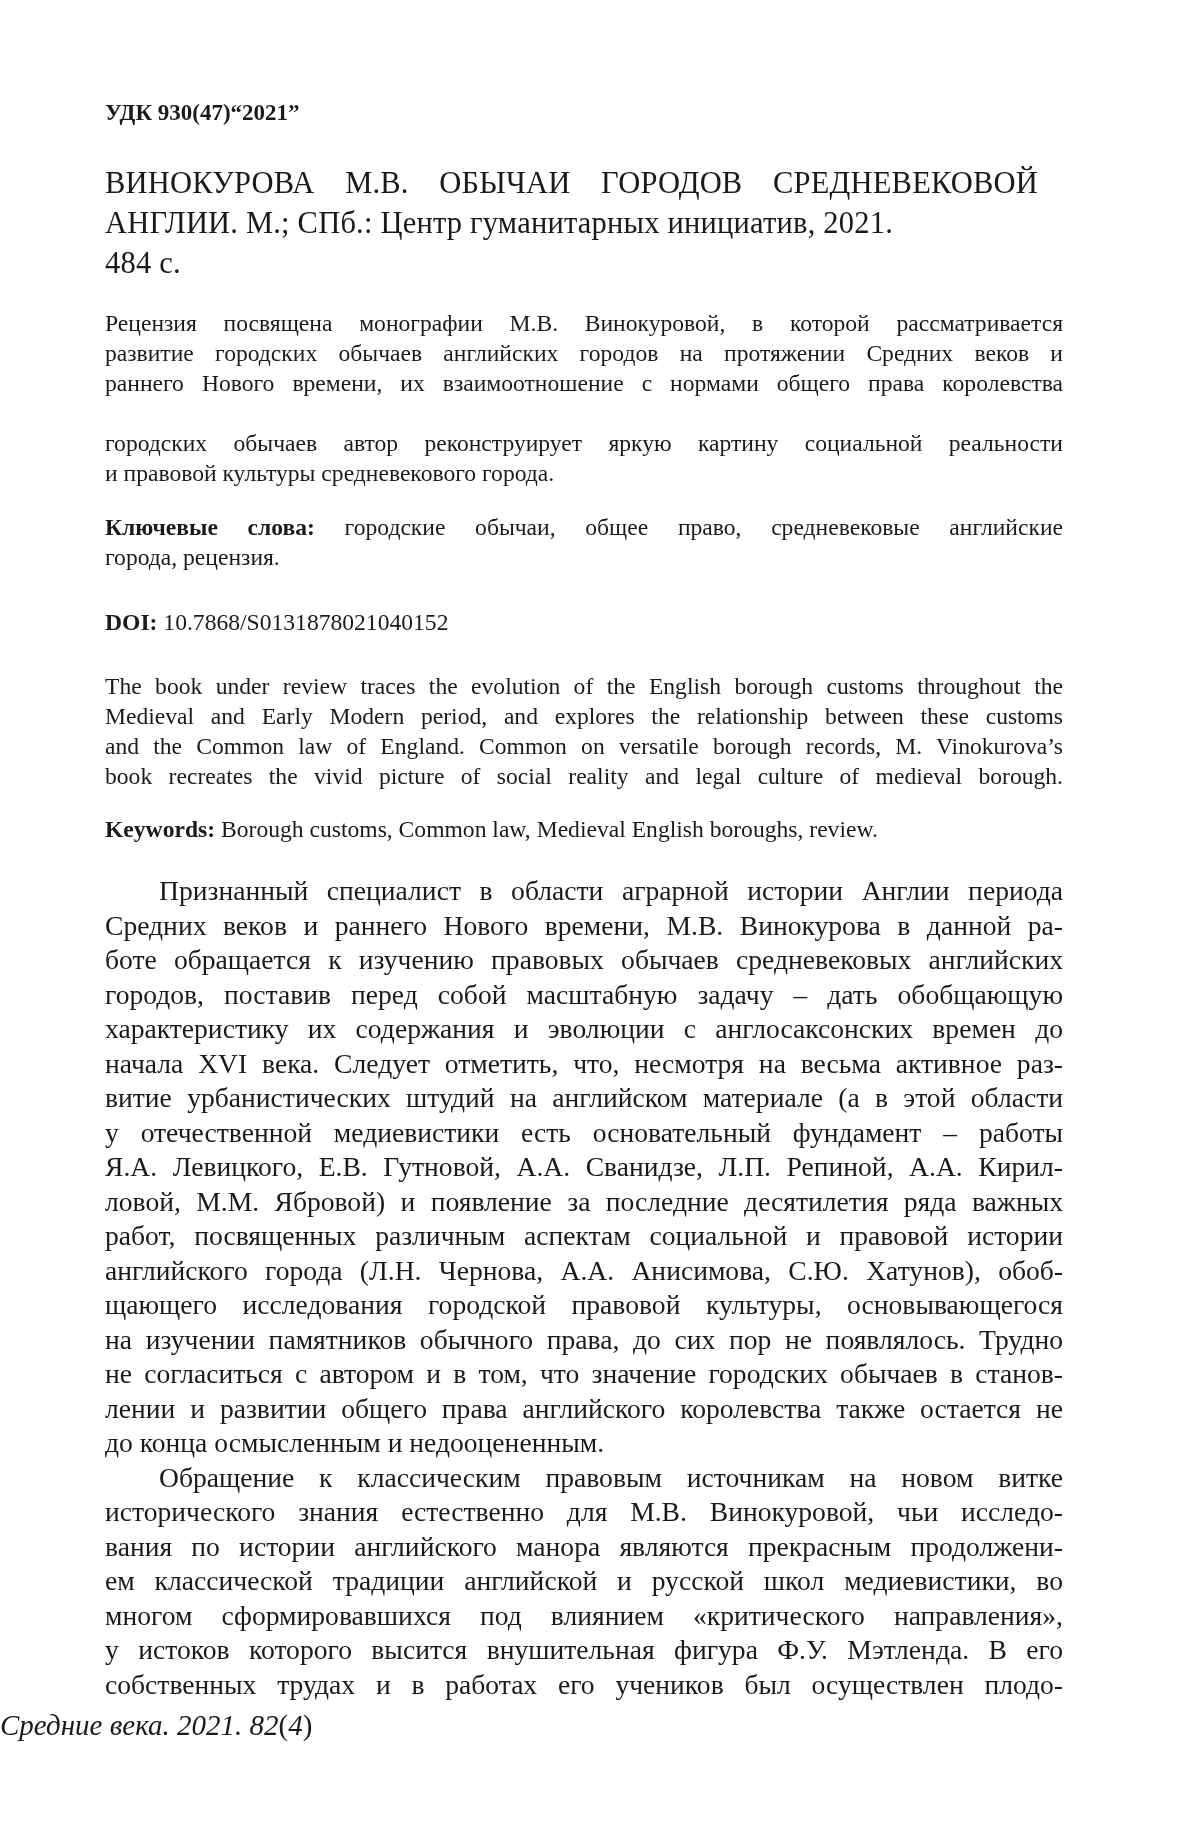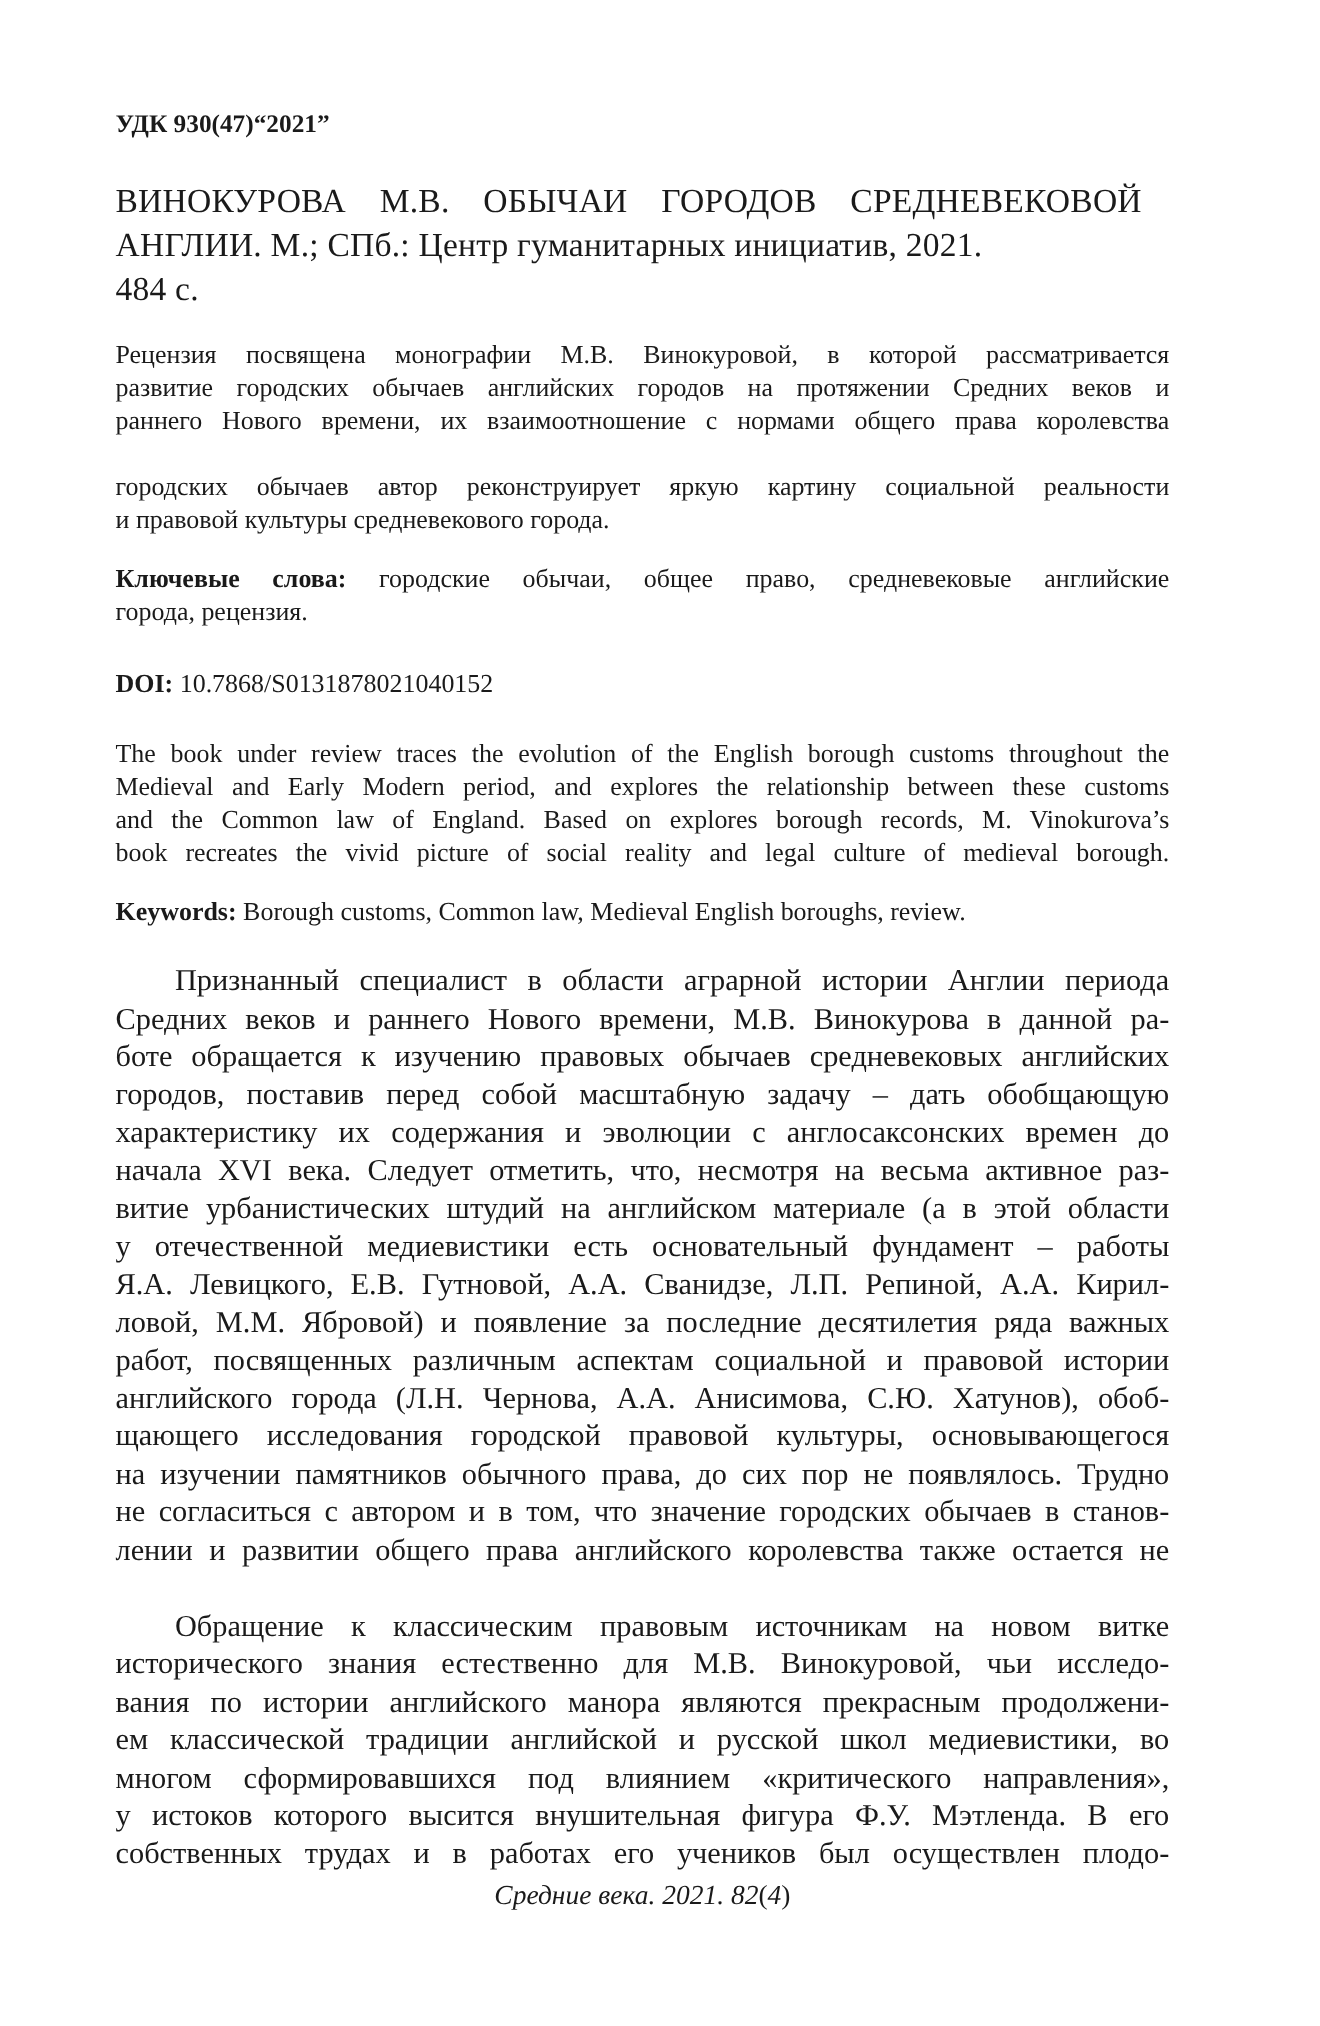--- a/index.html
+++ b/index.html
@@ -7,21 +7,21 @@
          font-family: "Liberation Serif", "DejaVu Serif", serif; }
   .page { position: absolute; left: 0; top: 0; width: 1076px; height: 1842px; background: #fff; }
   .ln { position: absolute; left: 105px; width: 958px; white-space: nowrap; line-height: 1; }
   .just { text-align: justify; text-align-last: justify; white-space: normal; height: 1em; overflow: visible; }
   .udk { font-weight: bold; font-size: 23px; }
   .title { font-size: 30.5px; letter-spacing: 0.2px; width: 933px; }
   .abs { font-size: 23.6px; }
   .kw-label { font-weight: bold; }
   .body { font-size: 27.6px; }
   .indent { padding-left: 54px; box-sizing: border-box; }
-  .footer { position: absolute; left: 0; width: 1168px; text-align: center; font-size: 25px; font-style: italic; line-height: 1; }
+  .footer { position: absolute; left: 0; width: 1168px; font-size: 29px; font-style: italic; line-height: 1; }
   .footer .up { font-style: normal; }
 </style>
 </head>
 <body>
 
 <div class="page">
 
   <div class="ln udk" style="top:101px;">УДК 930(47)“2021”</div>
 
   <div class="ln title just" style="top:168px;">ВИНОКУРОВА М.В. ОБЫЧАИ ГОРОДОВ СРЕДНЕВЕКОВОЙ</div>
@@ -40,21 +40,21 @@
   </div>
   <div class="ln abs" style="top:546px;">города, рецензия.</div>
 
   <div class="ln abs" style="top:611px;">
     <span class="kw-label">DOI:</span>
     <span>10.7868/S0131878021040152</span>
   </div>
 
   <div class="ln abs just" style="top:675px;">The book under review traces the evolution of the English borough customs throughout the</div>
   <div class="ln abs just" style="top:705px;">Medieval and Early Modern period, and explores the relationship between these customs</div>
-  <div class="ln abs just" style="top:735px;">and the Common law of England. Based on explores borough records, M. Vinokurova’s</div>
+  <div class="ln abs just" style="top:735px;">and the Common law of England. Common on versatile borough records, M. Vinokurova’s</div>
   <div class="ln abs just" style="top:765px;">book recreates the vivid picture of social reality and legal culture of medieval borough.</div>
 
   <div class="ln abs" style="top:818px;">
     <span class="kw-label">Keywords:</span>
     <span>Borough customs, Common law, Medieval English boroughs, review.</span>
   </div>
 
   <div class="ln body just indent" style="top:877px;">Признанный специалист в области аграрной истории Англии периода</div>
   <div class="ln body just" style="top:911.5px;">Средних веков и раннего Нового времени, М.В. Винокурова в данной ра-</div>
   <div class="ln body just" style="top:946px;">боте обращается к изучению правовых обычаев средневековых английских</div>
@@ -64,20 +64,21 @@
   <div class="ln body just" style="top:1084px;">витие урбанистических штудий на английском материале (а в этой области</div>
   <div class="ln body just" style="top:1118.5px;">у отечественной медиевистики есть основательный фундамент – работы</div>
   <div class="ln body just" style="top:1153px;">Я.А. Левицкого, Е.В. Гутновой, А.А. Сванидзе, Л.П. Репиной, А.А. Кирил-</div>
   <div class="ln body just" style="top:1187.5px;">ловой, М.М. Ябровой) и появление за последние десятилетия ряда важных</div>
   <div class="ln body just" style="top:1222px;">работ, посвященных различным аспектам социальной и правовой истории</div>
   <div class="ln body just" style="top:1256.5px;">английского города (Л.Н. Чернова, А.А. Анисимова, С.Ю. Хатунов), обоб-</div>
   <div class="ln body just" style="top:1291px;">щающего исследования городской правовой культуры, основывающегося</div>
   <div class="ln body just" style="top:1325.5px;">на изучении памятников обычного права, до сих пор не появлялось. Трудно</div>
   <div class="ln body just" style="top:1360px;">не согласиться с автором и в том, что значение городских обычаев в станов-</div>
   <div class="ln body just" style="top:1394.5px;">лении и развитии общего права английского королевства также остается не</div>
+  <div class="ln body" style="top:1429px;">до конца осмысленным и недооцененным.</div>
   <div class="ln body just indent" style="top:1463.5px;">Обращение к классическим правовым источникам на новом витке</div>
   <div class="ln body just" style="top:1498px;">исторического знания естественно для М.В. Винокуровой, чьи исследо-</div>
   <div class="ln body just" style="top:1532.5px;">вания по истории английского манора являются прекрасным продолжени-</div>
   <div class="ln body just" style="top:1567px;">ем классической традиции английской и русской школ медиевистики, во</div>
   <div class="ln body just" style="top:1636px;">у истоков которого высится внушительная фигура Ф.У. Мэтленда. В его</div>
   <div class="ln body just" style="top:1601.5px;">многом сформировавшихся под влиянием «критического направления»,</div>
   <div class="ln body just" style="top:1670.5px;">собственных трудах и в работах его учеников был осуществлен плодо-</div>
 
   <div class="footer" style="top:1711px;">
     <span>Средние века. 2021. 82</span><span class="up">(</span><span>4</span><span class="up">)</span>

